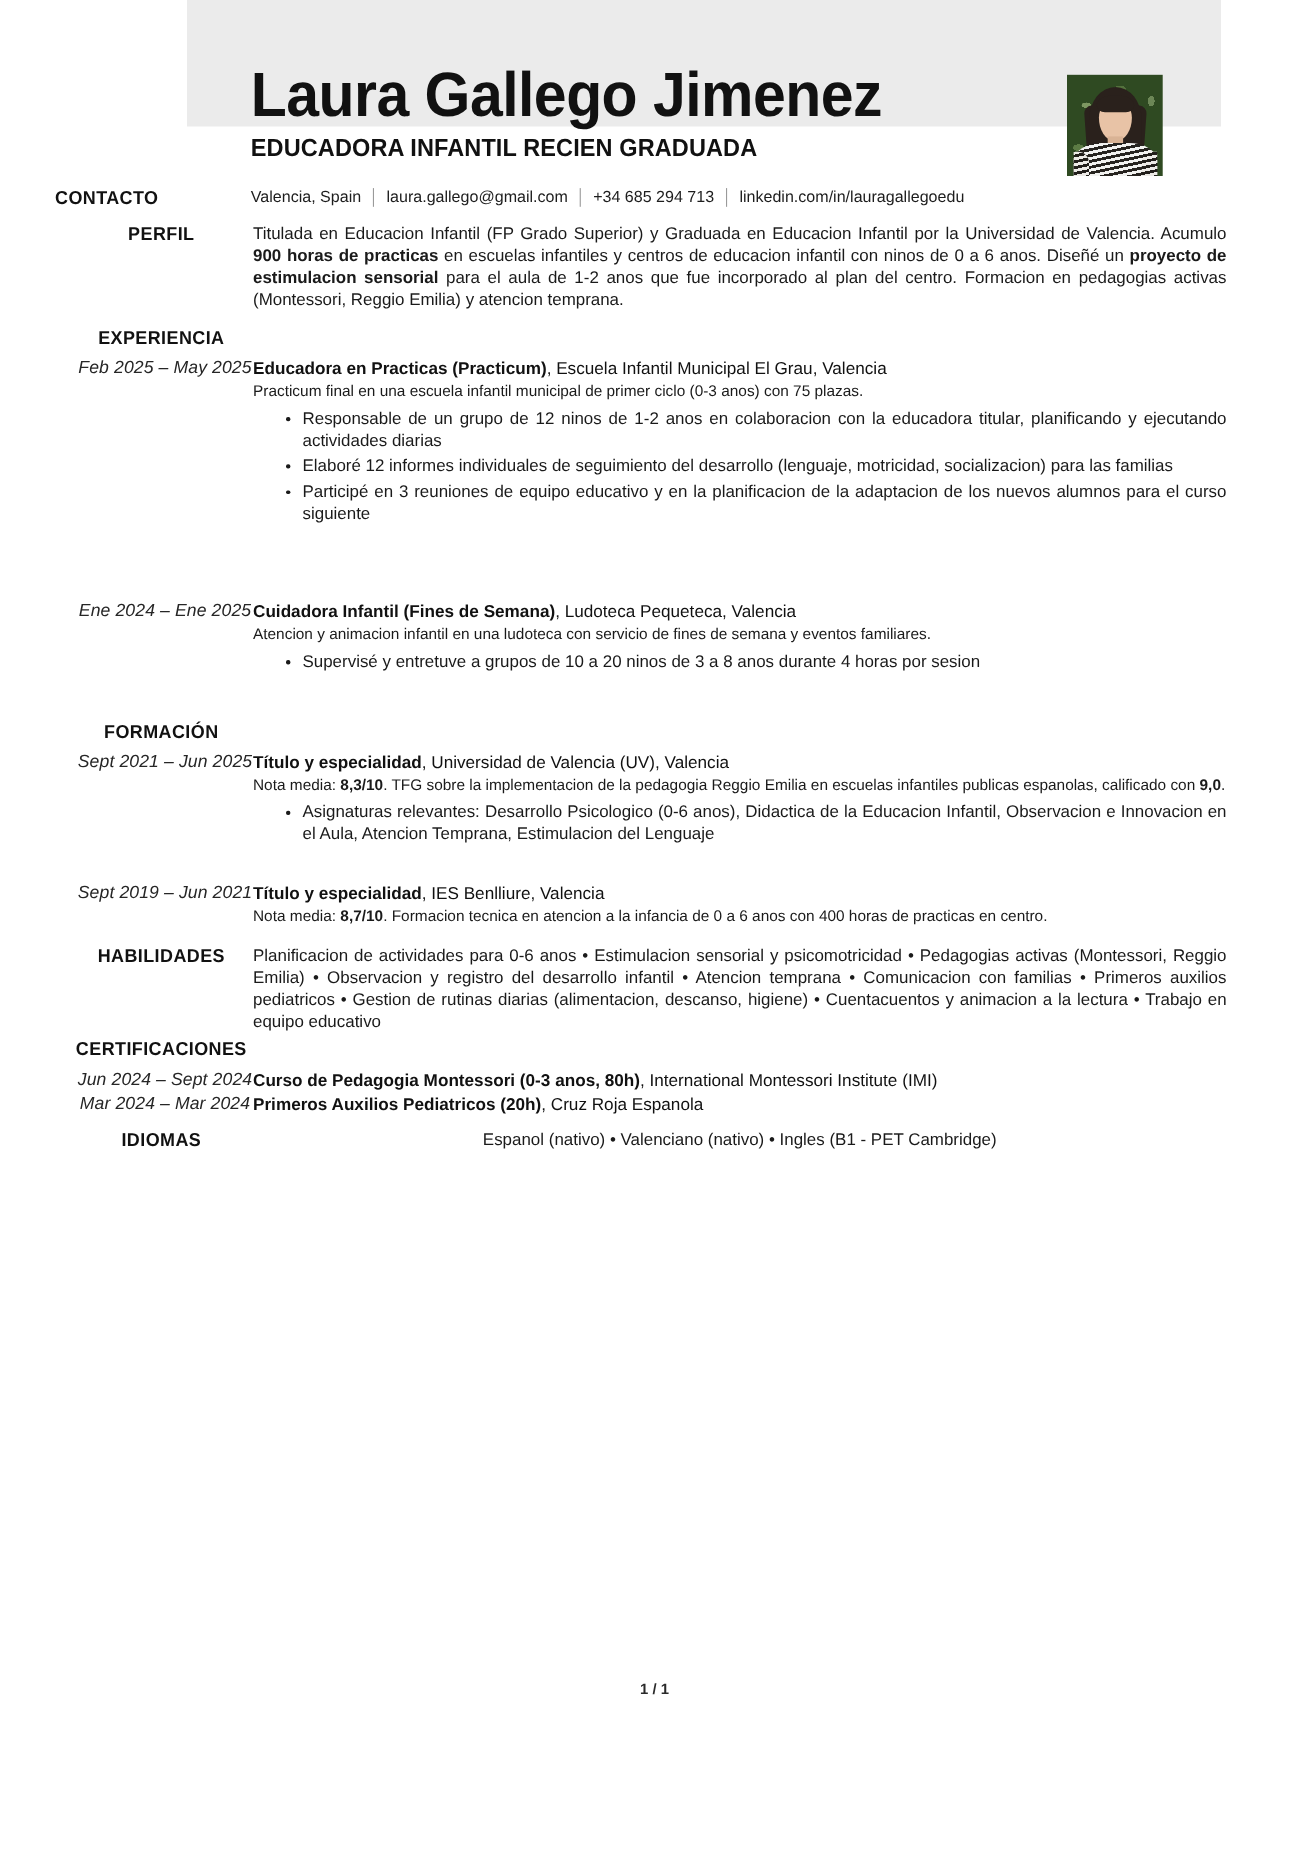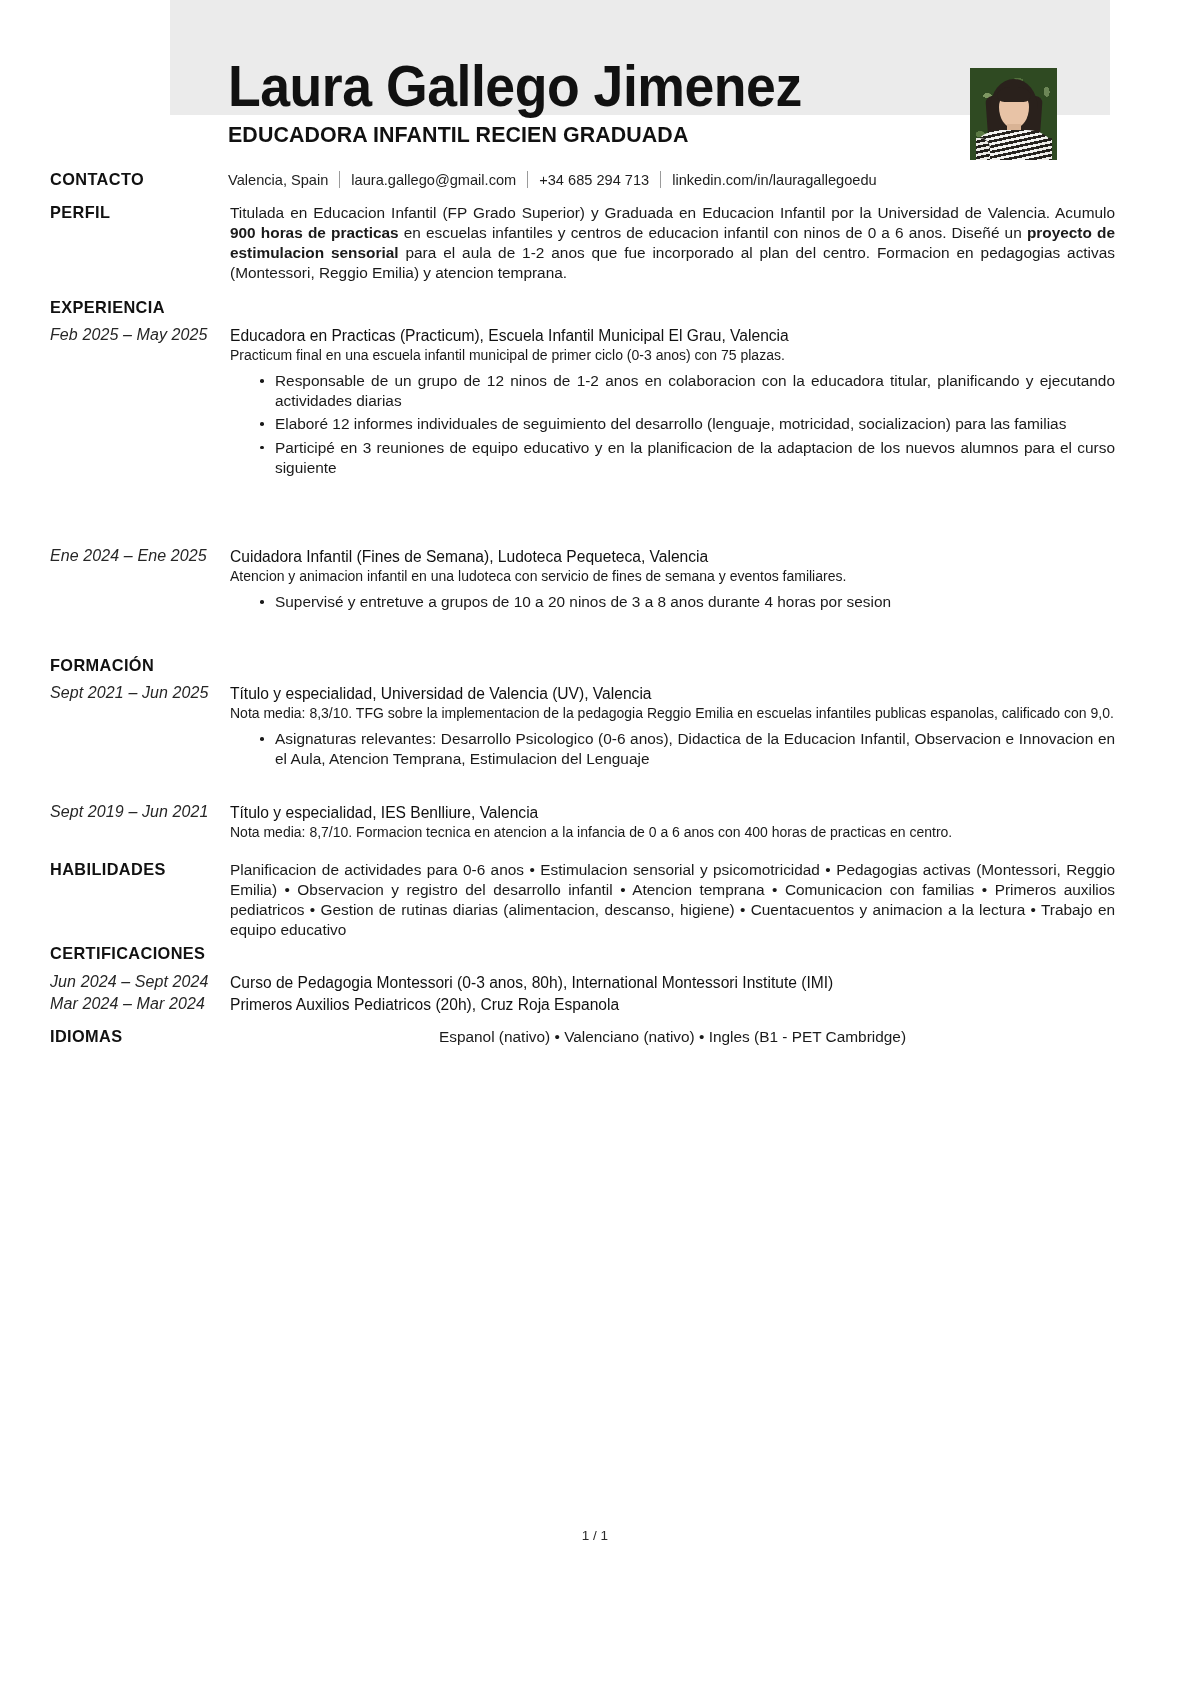--- a/index.html
+++ b/index.html
@@ -212,23 +212,24 @@
   }
 
   
   .row {
     position: absolute;
     left: 50px;
     width: 1065px;
   }
   .row .left-col {
     position: absolute;
-    left: 0;
+    left: 16px;
     top: 0;
     width: 168px;
+    text-align: center;
   }
   .row .right-col {
     position: absolute;
     left: 180px;
     top: 0;
     width: 885px;
   }
   .date-range {
     font-family: "Liberation Sans Narrow", "Liberation Sans", sans-serif;
     font-style: italic;
@@ -245,29 +246,29 @@
     text-align: justify;
   }
   .body-text.nojust { text-align: center; }
   .body-text b { font-weight: bold; }
   .entry-head {
     font-family: "Liberation Sans Narrow", "Liberation Sans", sans-serif;
     font-size: 15.6px;
     line-height: 1.30;
     color: #111111;
   }
-  .entry-head b { font-weight: normal; text-align: right; }
+  .entry-head b { font-weight: bold; text-align: right; }
   .entry-sub {
     font-family: "Liberation Sans Narrow", "Liberation Sans", sans-serif;
     font-size: 14px;
     line-height: 1.30;
     color: #1a1a1a;
     text-align: justify;
   }
-  .entry-sub b { font-weight: normal; }
+  .entry-sub b { font-weight: bold; }
 
   ul.bullets {
     margin: 7px 0 0 0;
     padding: 0 0 0 30px;
     list-style: none;
   }
   ul.bullets li {
     font-family: "Liberation Sans Narrow", "Liberation Sans", sans-serif;
     font-size: 15.4px;
     line-height: 1.30;
@@ -293,20 +294,21 @@
   
   #page-footer {
     position: absolute;
     left: 0;
     top: 1528px;
     width: 1190px;
     text-align: center;
     font-family: "Liberation Sans Narrow", "Liberation Sans", sans-serif;
     font-size: 13.5px;
     color: #2a2a2a;
+    font-weight: bold;
   }
 </style>
 </head>
 <body>
 
 <div id="page">
 
   <div id="header-band"></div>
 
   <div id="name-block">

